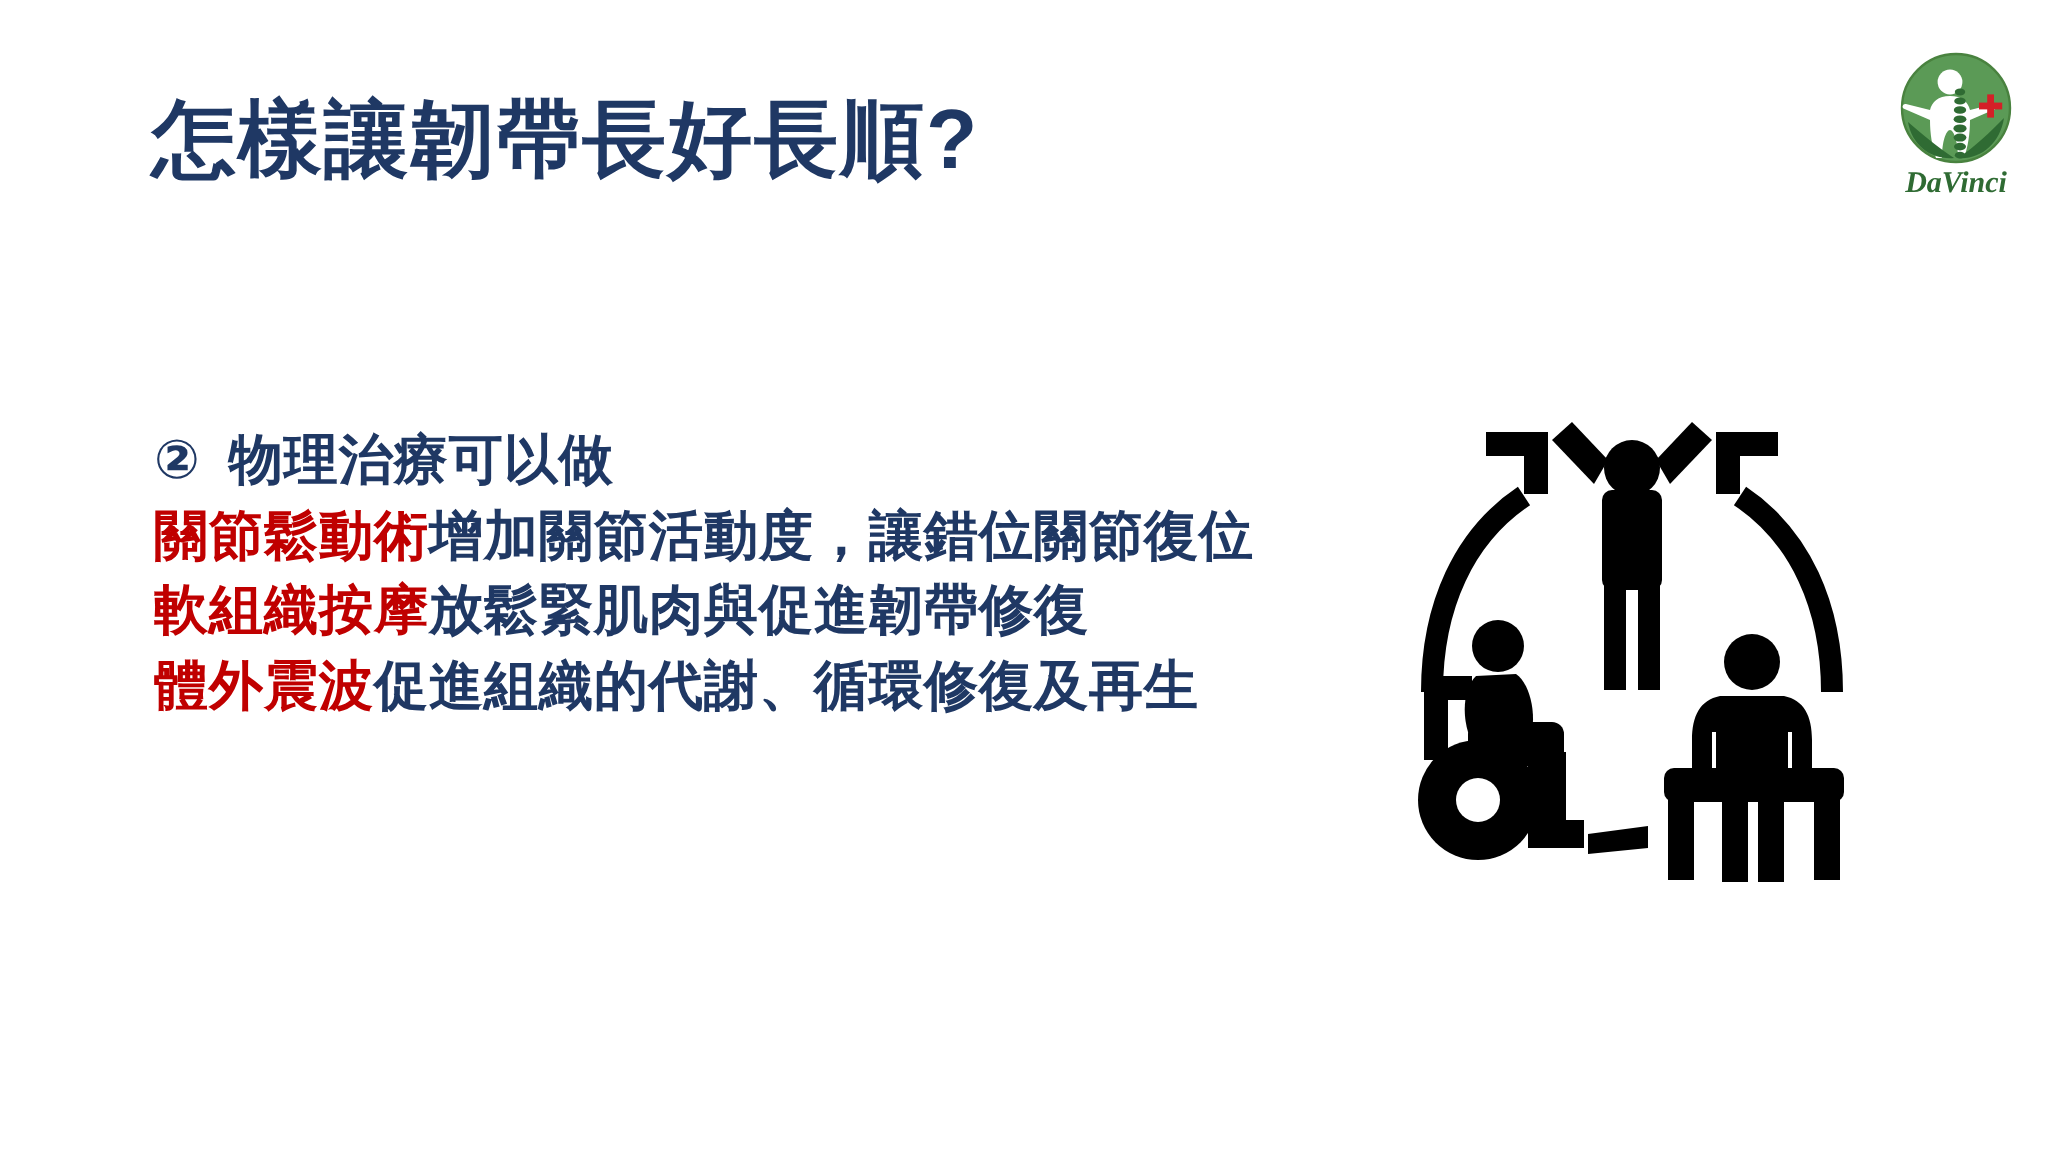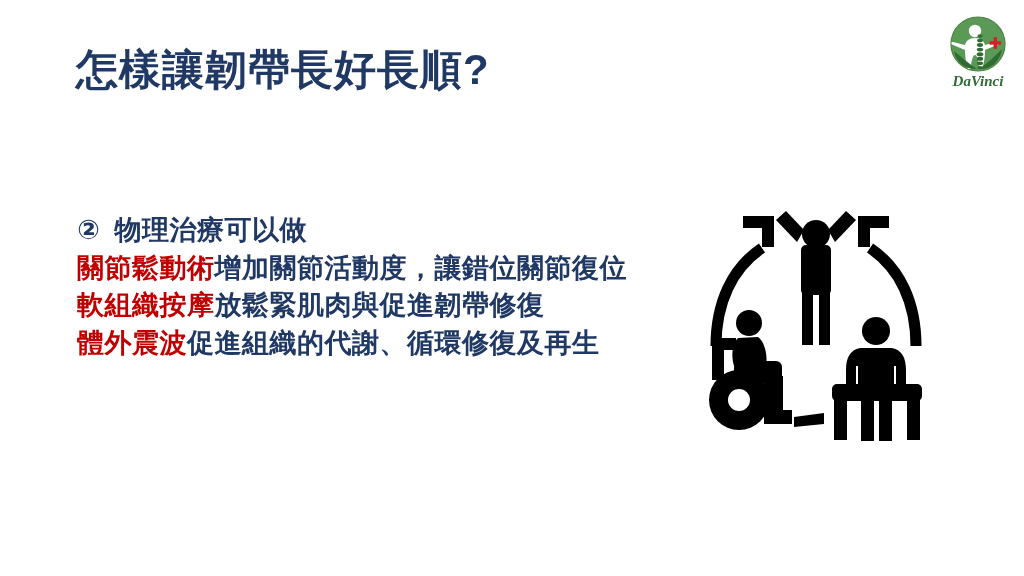--- a/index.html
+++ b/index.html
@@ -45,21 +45,21 @@
   }
   .body-line { display: block; }
   .hl { color: #c00000; }
   .lead-num { letter-spacing: 0.5px; }
   .lead-gap { display: inline-block; width: 14px; }
 
   
   #logo {
     position: absolute;
     left: 940px;
-    top: 11px;
+    top: 21px;
     width: 76px;
     height: 80px;
   }
   #logo svg { display: block; }
 
   
   #pictogram {
     position: absolute;
     left: 694px;
     top: 198px;

